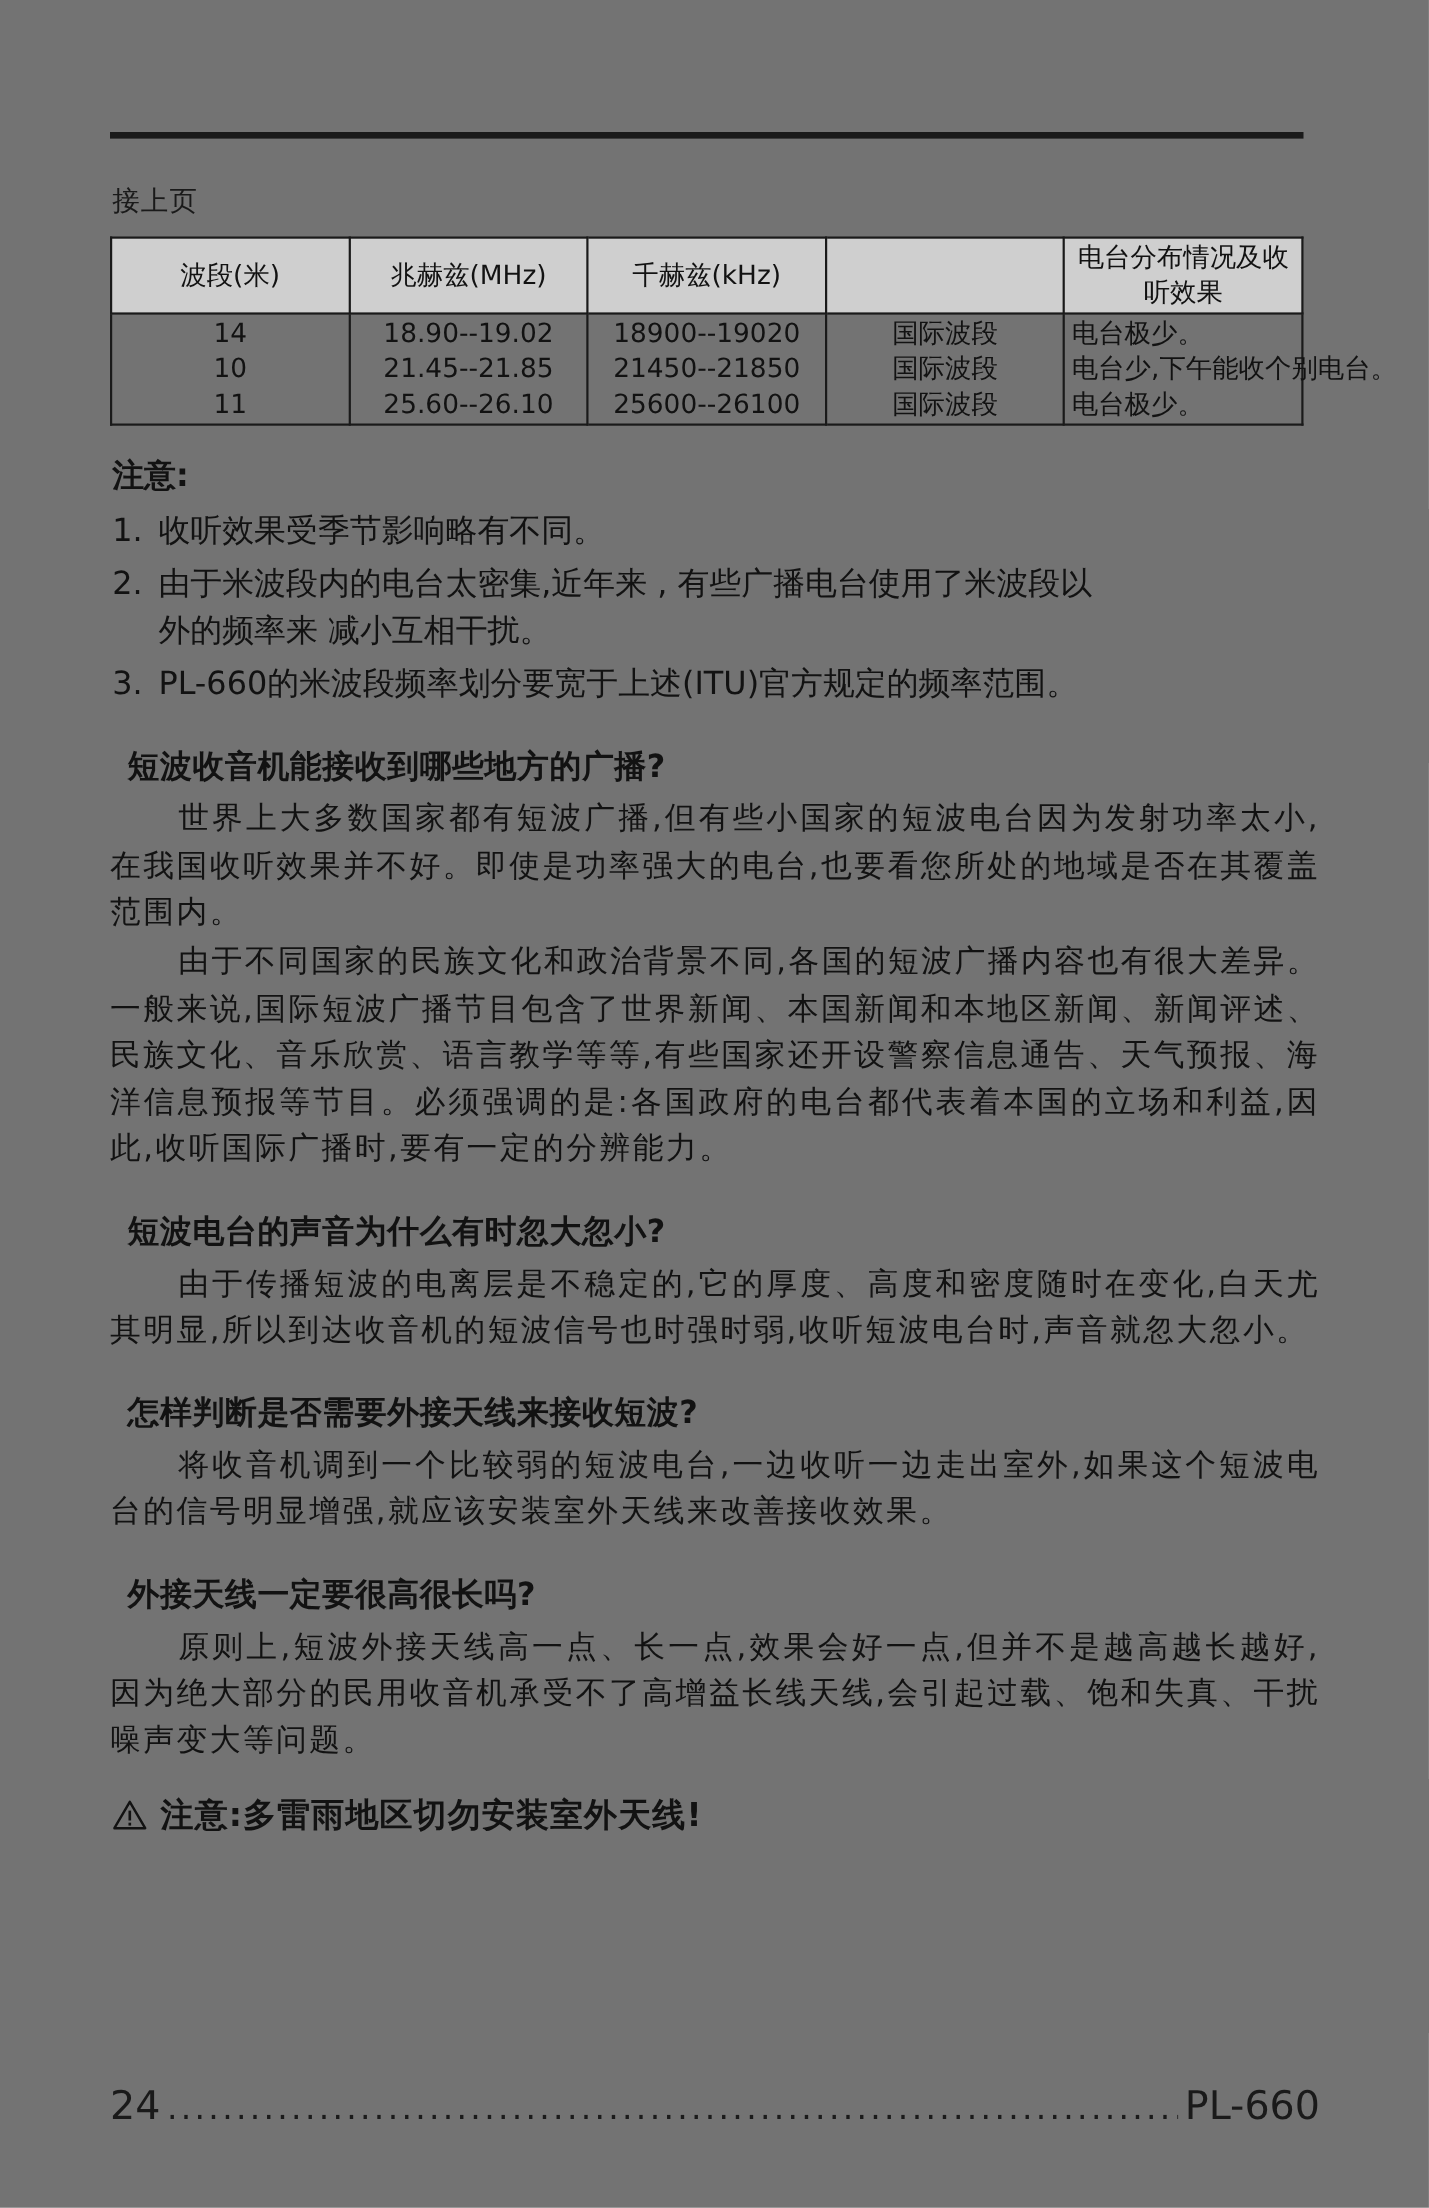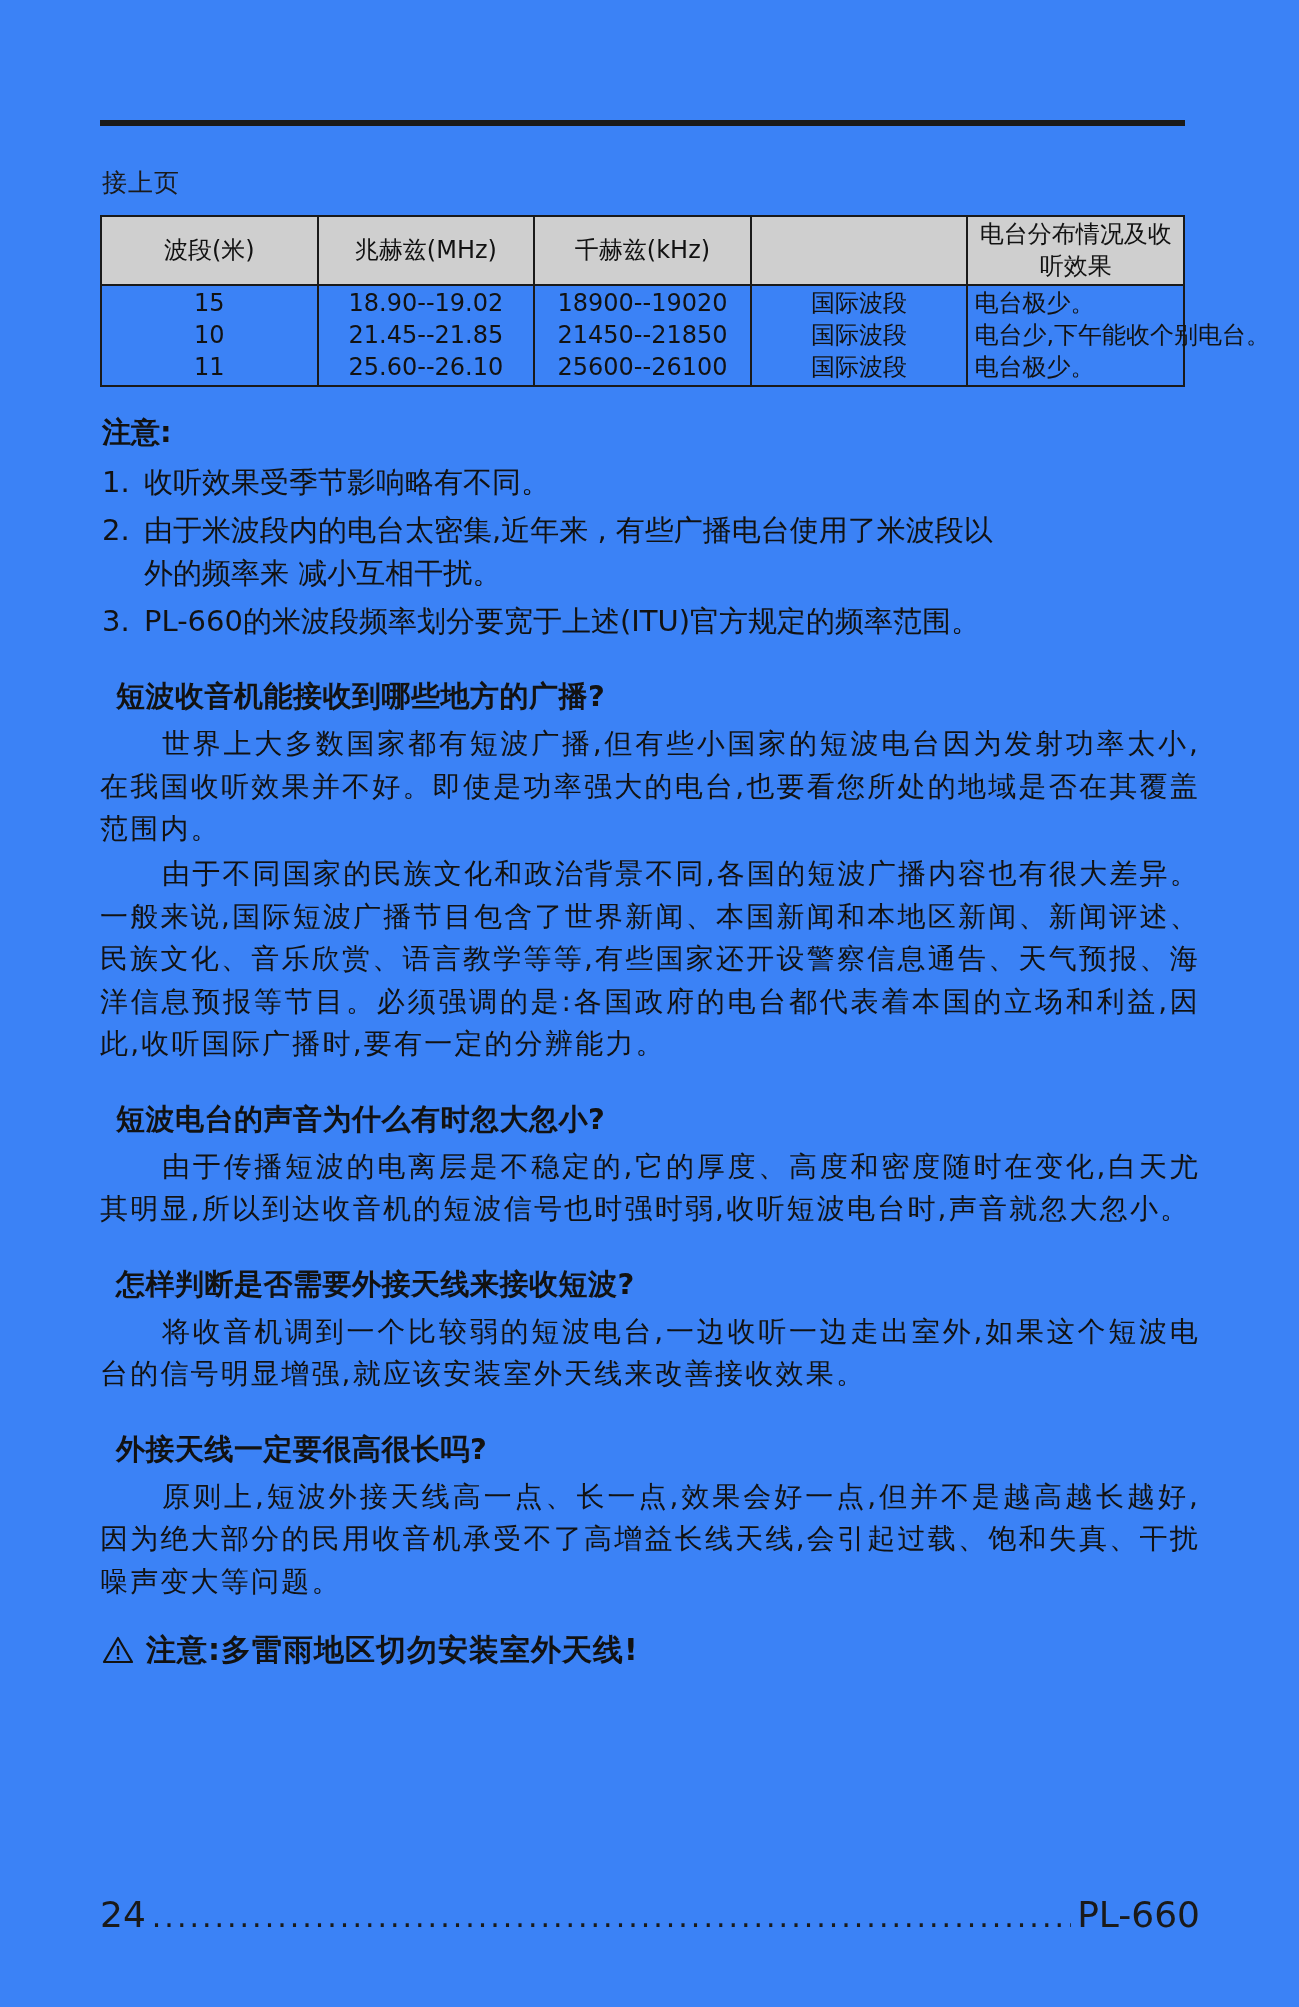--- a/index.html
+++ b/index.html
@@ -13,21 +13,21 @@
     font-family: "DejaVu Sans", "Liberation Sans", sans-serif;
     color: #121212;
     position: relative;
     overflow: hidden;
   }
   .page {
     position: absolute;
     left: 0; top: 0;
     width: 1299px;
     height: 2007px;
-    background: #3b82f6;
+    background: #737373;
   }
   .content {
     position: absolute;
     left: 100px;
     top: 120px;
     width: 1100px;
   }
   .top-rule {
     width: 1085px;
     height: 6px;
@@ -167,21 +167,21 @@
           <th>波段(米)</th>
           <th>兆赫兹(MHz)</th>
           <th>千赫兹(kHz)</th>
           <th></th>
           <th>电台分布情况及收听效果</th>
         </tr>
       </thead>
       <tbody>
         <tr>
           <td class="c-band">
-            <span class="ln">15</span>
+            <span class="ln">14</span>
             <span class="ln">10</span>
             <span class="ln">11</span>
           </td>
           <td class="c-mhz">
             <span class="ln">18.90--19.02</span>
             <span class="ln">21.45--21.85</span>
             <span class="ln">25.60--26.10</span>
           </td>
           <td class="c-khz">
             <span class="ln">18900--19020</span>

